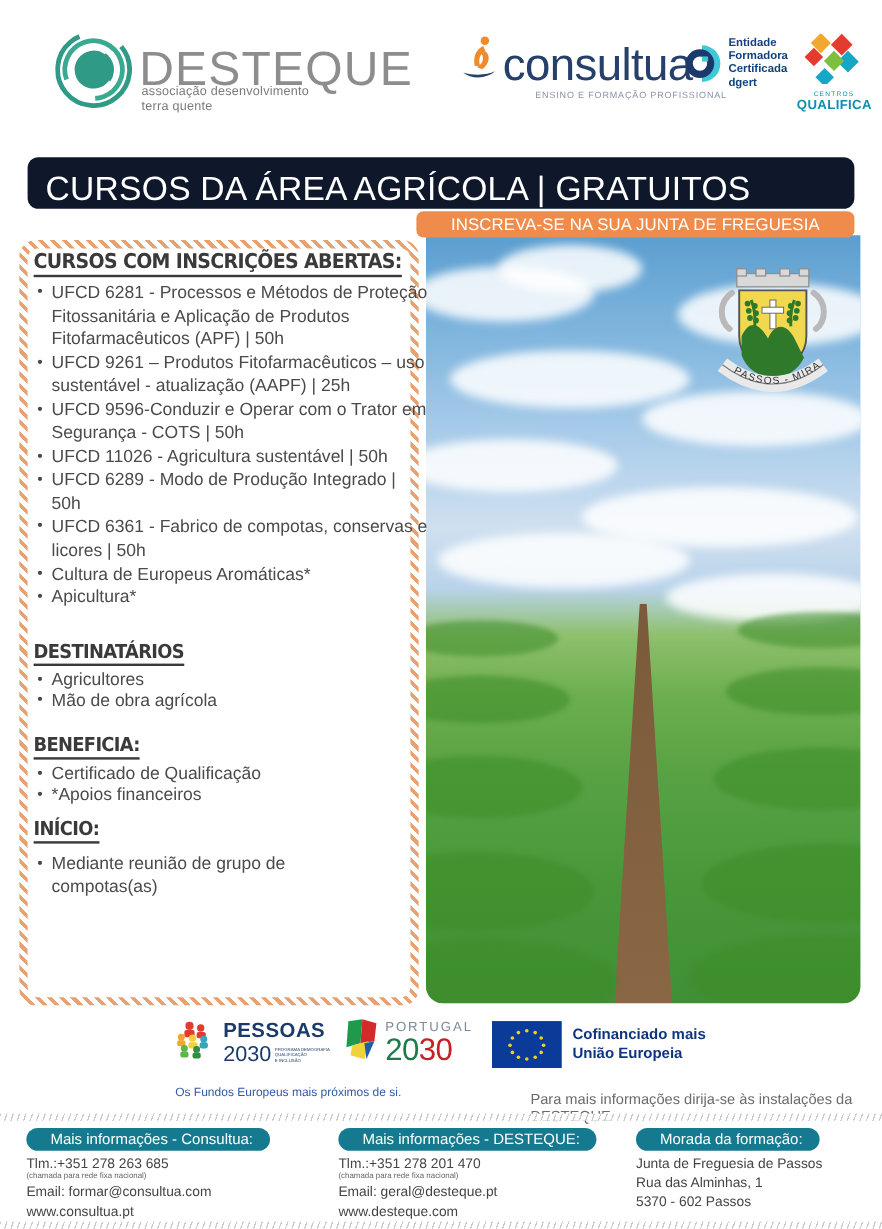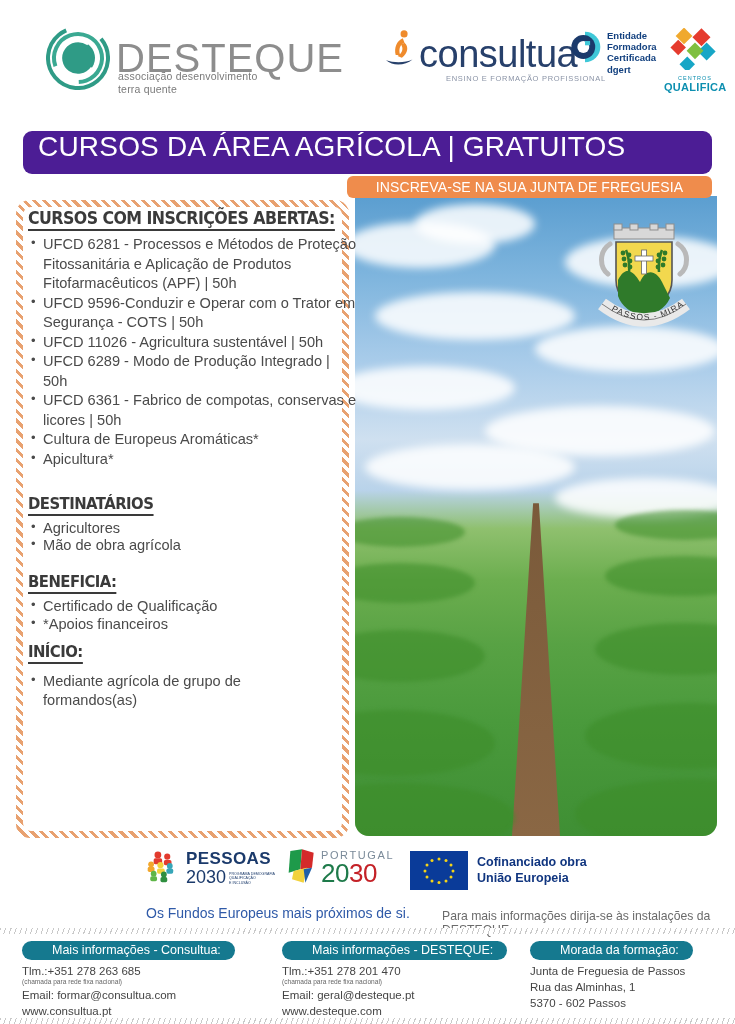--- a/index.html
+++ b/index.html
@@ -26,32 +26,32 @@
     position: absolute; left: 2px; top: 32px;
     font-size: 10.5px; color: #7a7a7a; line-height: 1.25; letter-spacing: .2px;
   }
 
   .consultua { position: absolute; left: 386px; top: 28px; }
   .cs-row { display: flex; align-items: flex-end; }
   .cs-word { font-size: 38px; color: #27406b; line-height: .95; letter-spacing: -.5px; }
   .cs-reg { font-size: 11px; color: #27406b; margin-left: 2px; margin-bottom: 18px; }
   .cs-sub { font-size: 7.5px; color: #8a93a6; letter-spacing: .7px; margin-left: 60px; margin-top: 2px; }
 
-  .dgert { position: absolute; left: 568px; top: 30px; display: flex; align-items: flex-start; gap: 5px; }
+  .dgert { position: absolute; left: 568px; top: 30px; display: flex; align-items: flex-end; gap: 5px; }
   .dgert-txt { font-size: 9.5px; line-height: 1.18; color: #12407f; font-weight: bold; }
 
   .qualifica { position: absolute; left: 664px; top: 28px; text-align: center; width: 62px; }
   .ql-label1 { font-size: 5.5px; color: #0e8fb0; letter-spacing: 1px; margin-top: 1px; }
   .ql-label2 { font-size: 11px; color: #0e8fb0; font-weight: bold; letter-spacing: .3px; }
 
   
   .headline {
     position: absolute; left: 23px; top: 131px; width: 689px; height: 43px;
-    background: #4c1d95; border-radius: 9px;
-    display: flex; align-items: flex-start; padding-left: 15px;
+    background: #0f172a; border-radius: 9px;
+    display: flex; align-items: flex-end; padding-left: 15px;
   }
   .headline-text {
     color: #fff; font-size: 28px; letter-spacing: .2px; white-space: nowrap;
     font-family: "Liberation Sans", sans-serif; font-weight: 400;
   }
   .subbanner {
     position: absolute; left: 347px; top: 176px; width: 365px; height: 22px;
     background: #ef8c4c; border-radius: 6px;
     display: flex; align-items: center; justify-content: center;
   }
@@ -133,40 +133,40 @@
   .pt-word { font-size: 11px; color: #7a8a99; letter-spacing: 1.6px; line-height: 1; }
   .pt-2030 { font-size: 26px; line-height: .95; letter-spacing: -.5px; }
   .pt-2030 .g { color: #1e7a4a; } .pt-2030 .r { color: #c42127; }
 
   .eu { position: absolute; left: 410px; top: 6px; display: flex; align-items: center; gap: 9px; }
   .eu-flag { width: 58px; height: 39px; background: #0a3b99; position: relative; }
   .eu-txt { font-size: 12.5px; font-weight: bold; color: #10357f; line-height: 1.25; }
 
   .fundos-note {
     position: absolute; left: 146px; top: 60px;
-    font-size: 14px; color: #2f5aa8;
+    font-size: 10px; color: #2f5aa8;
   }
   .para-mais {
     position: absolute; left: 442px; top: 64px;
     font-size: 12.2px; color: #6b6b6b;
   }
 
   
   .contactbar { position: absolute; left: 0; top: 928px; width: 735px; height: 96px; }
   .dashline {
     position: absolute; left: 0; width: 735px; height: 6px;
     background: repeating-linear-gradient(110deg, #c9c9c9 0 1px, #ffffff 1px 5px);
   }
   .dash-top { top: 0; }
   .dash-bottom { top: 90px; }
 
   .cbcol { position: absolute; top: 12px; }
   .pill {
     display: inline-block; background: #15798f; color: #fff;
-    border-radius: 11px; padding: 2px 14px 3px 30px;
+    border-radius: 11px; padding: 2px 14px 3px 20px;
     font-size: 12.5px; white-space: nowrap;
   }
   .cline { font-size: 11.5px; color: #444; margin-top: 5px; }
   .cfine { font-size: 6.6px; color: #666; margin-top: 1px; }
   .cline.sp { margin-top: 4px; }
 </style>
 </head>
 <body>
 
 <div class="poster">
@@ -316,20 +316,21 @@
 
   <div class="frame">
     <div class="frame-inner"></div>
   </div>
 
   <div class="content">
 
     <div class="sec-title">CURSOS COM INSCRIÇÕES ABERTAS:</div>
     <ul class="list">
       <li>UFCD 6281 - Processos e Métodos de Proteção Fitossanitária e Aplicação de Produtos Fitofarmacêuticos (APF) | 50h</li>
+      <li>UFCD 9261 – Produtos Fitofarmacêuticos – uso sustentável - atualização (AAPF) | 25h</li>
       <li>UFCD 9596-Conduzir e Operar com o Trator em Segurança - COTS | 50h</li>
       <li>UFCD 11026 - Agricultura sustentável | 50h</li>
       <li>UFCD 6289 - Modo de Produção Integrado | 50h</li>
       <li>UFCD 6361 - Fabrico de compotas, conservas e licores | 50h</li>
       <li>Cultura de Europeus Aromáticas*</li>
       <li>Apicultura*</li>
     </ul>
 
     <div class="gap-lg"></div>
 
@@ -344,21 +345,21 @@
     <div class="sec-title small">BENEFICIA:</div>
     <ul class="list tight">
       <li>Certificado de Qualificação</li>
       <li>*Apoios financeiros</li>
     </ul>
 
     <div class="gap-sm"></div>
 
     <div class="sec-title small">INÍCIO:</div>
     <ul class="list" style="margin-top:8px;">
-      <li style="width:215px;">Mediante agrícola de grupo de formandos(as)</li>
+      <li style="width:215px;">Mediante reunião de grupo de compotas(as)</li>
     </ul>
   </div>
 
   <div class="funding">
 
     <div class="pessoas">
       <span>
         <svg viewBox="0 0 40 40" width="34" height="34">
           <g>
             <circle cx="14" cy="7" r="4" fill="#e23b2e"></circle>
@@ -420,21 +421,21 @@
             <circle cx="29" cy="31.5" r="1.5"></circle>
               <circle cx="22" cy="30" r="1.5"></circle>
             <circle cx="17" cy="26" r="1.5"></circle>
               <circle cx="15" cy="20" r="1.5"></circle>
             <circle cx="17" cy="14" r="1.5"></circle>
               <circle cx="22" cy="9.5" r="1.5"></circle>
           </g>
         </svg>
       </span>
       <span class="eu-txt">
-        <span>Cofinanciado obra</span><br>
+        <span>Cofinanciado mais</span><br>
         <span>União Europeia</span>
       </span>
     </div>
 
     <div class="fundos-note">Os Fundos Europeus mais próximos de si.</div>
     <div class="para-mais">Para mais informações dirija-se às instalações da DESTEQUE</div>
   </div>
 
   <div class="contactbar">
     <div class="dashline dash-top"></div>

